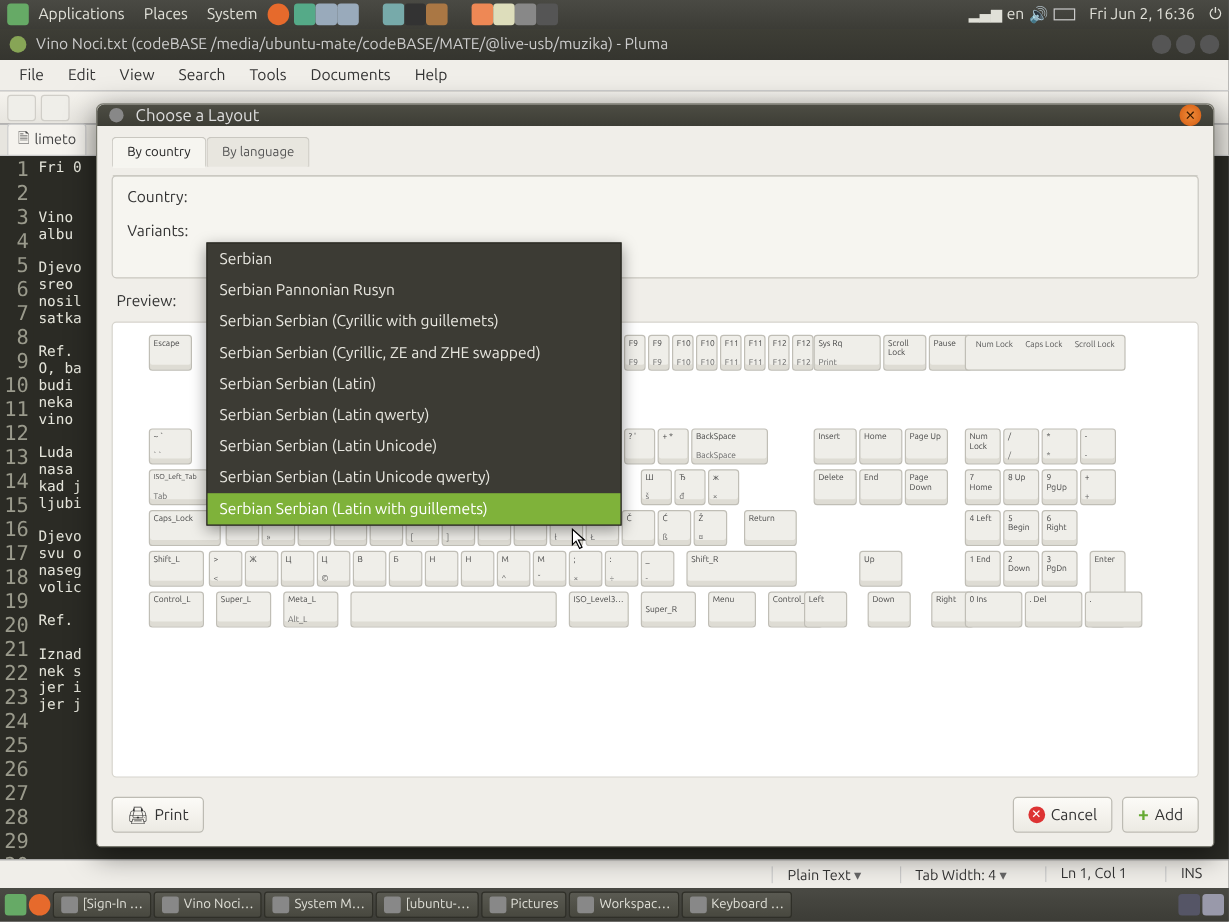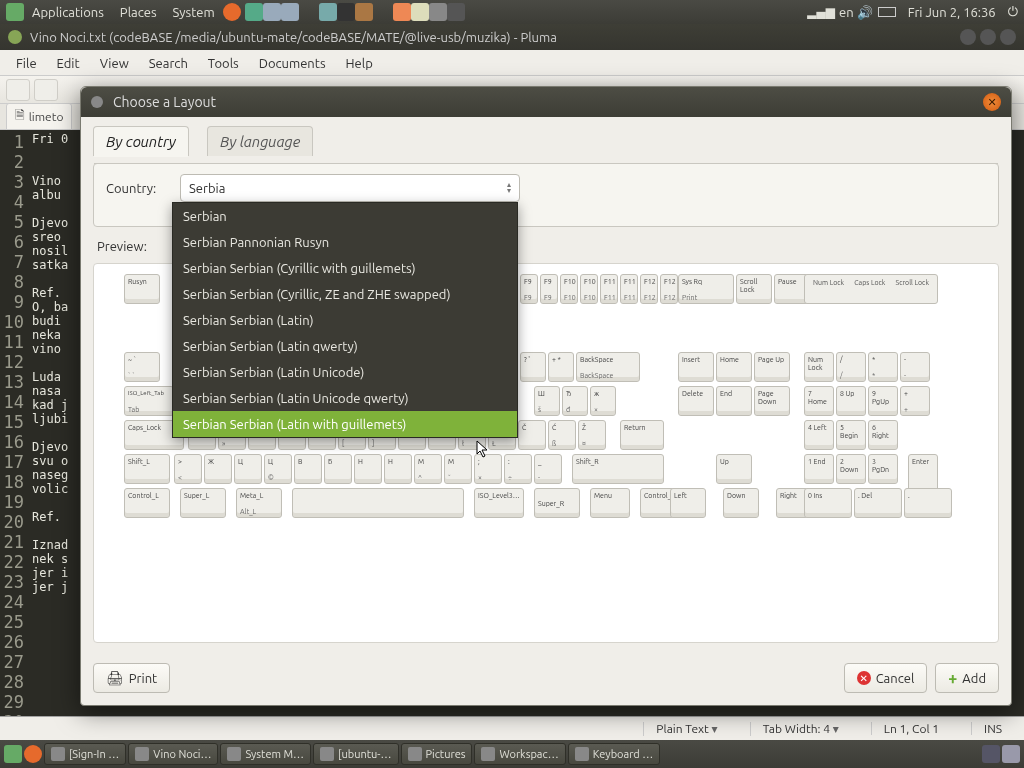--- a/index.html
+++ b/index.html
@@ -47,21 +47,21 @@
 
 .dialog { position: absolute; left: 80px; top: 86px; width: 932px; height: 620px; background: #f0eee9; border: 1px solid #7a7a70; border-radius: 6px 6px 4px 4px; box-shadow: 0 6px 24px rgba(0,0,0,.5); display: flex; flex-direction: column; }
 .dlg-title { height: 30px; background: linear-gradient(to bottom,#4d4d44,#3d3d35); border-radius: 6px 6px 0 0; display: flex; align-items: center; color: #ddd; padding: 0 10px; font-size: 14px; }
 .dlg-title .dot { width: 12px; height: 12px; border-radius: 50%; background: #888; margin-right: 10px; }
 .dlg-title .close { margin-left: auto; width: 18px; height: 18px; border-radius: 50%; background: radial-gradient(circle,#f08c3a,#d35a10); display: flex; align-items: center; justify-content: center; color: #3a1a00; font-size: 11px; }
 
 .dlg-body { flex: 1; padding: 10px 12px 8px 12px; display: flex; flex-direction: column; gap: 6px; }
 
 .tabs-notebook { border: 1px solid #c9c7c0; border-radius: 4px; background: #f6f5f0; padding: 0; position: relative; }
 .tabs-strip { display: flex; position: relative; top: -1px; }
-.tab { padding: 6px 12px; border: 1px solid #c9c7c0; border-bottom: none; background: #e8e6df; border-radius: 4px 4px 0 0; margin-right: 18px; font-size: 15px; color: #555; cursor: pointer; font-style: italic; }
+.tab { padding: 6px 12px; border: 1px solid #c9c7c0; border-bottom: none; background: #e8e6df; border-radius: 4px 4px 0 0; margin-right: 0; font-size: 11px; color: #555; cursor: pointer; }
 .tab.active { background: #f6f5f0; color: #222; position: relative; z-index: 2; }
 .tab.active::after { content: ""; position: absolute; left: 0; right: 0; bottom: -1px; height: 2px; background: #f6f5f0; }
 
 .tab-content { padding: 10px 12px 16px 12px; border-top: 1px solid #c9c7c0; margin-top: -1px; }
 
 .form-row { display: flex; align-items: center; margin-bottom: 8px; }
 .form-row label { width: 74px; color: #333; font-size: 13px; }
 .combo { flex: 0 0 340px; height: 28px; border: 1px solid #bdbbb3; border-radius: 4px; background: #fff; display: flex; align-items: center; padding: 0 8px; font-size: 13px; color: #333; position: relative; }
 .combo .chev { margin-left: auto; color: #777; display: flex; flex-direction: column; line-height: 6px; font-size: 8px; }
 
@@ -277,35 +277,35 @@
   </div>
   <div class="dlg-body">
     <div class="tabs-strip">
       <div class="tab active">By country</div>
       <div class="tab">By language</div>
     </div>
     <div class="tabs-notebook">
       <div class="tab-content">
         <div class="form-row">
           <label>Country:</label>
-          <div class="combo">
-            <span>Serbia</span>
-            <span class="chev">▴<br>▾</span>
-          </div>
+        </div>
+        <div class="form-row">
+          <label>Variants:</label>
+          <div class="combo" style="visibility:hidden"></div>
         </div>
       </div>
     </div>
 
     <div class="preview-label">Preview:</div>
 
     <div class="preview-area">
 
       <div class="keyc" style="left:30px;top:10px">
           <div class="key" style="width:36px;height:30px">
-            <span>Rusyn</span>
+            <span>Escape</span>
           </div>
         </div>
 
       <div class="keyc" style="left:426px;top:10px;display:flex;gap:2px" id="fn-cluster">
           <div class="key" style="width: 18px; height: 30px;">
             <span>F9</span>
             <span class="bot">F9</span>
           </div>
           <div class="key" style="width: 18px; height: 30px;">
             <span>F9</span>

